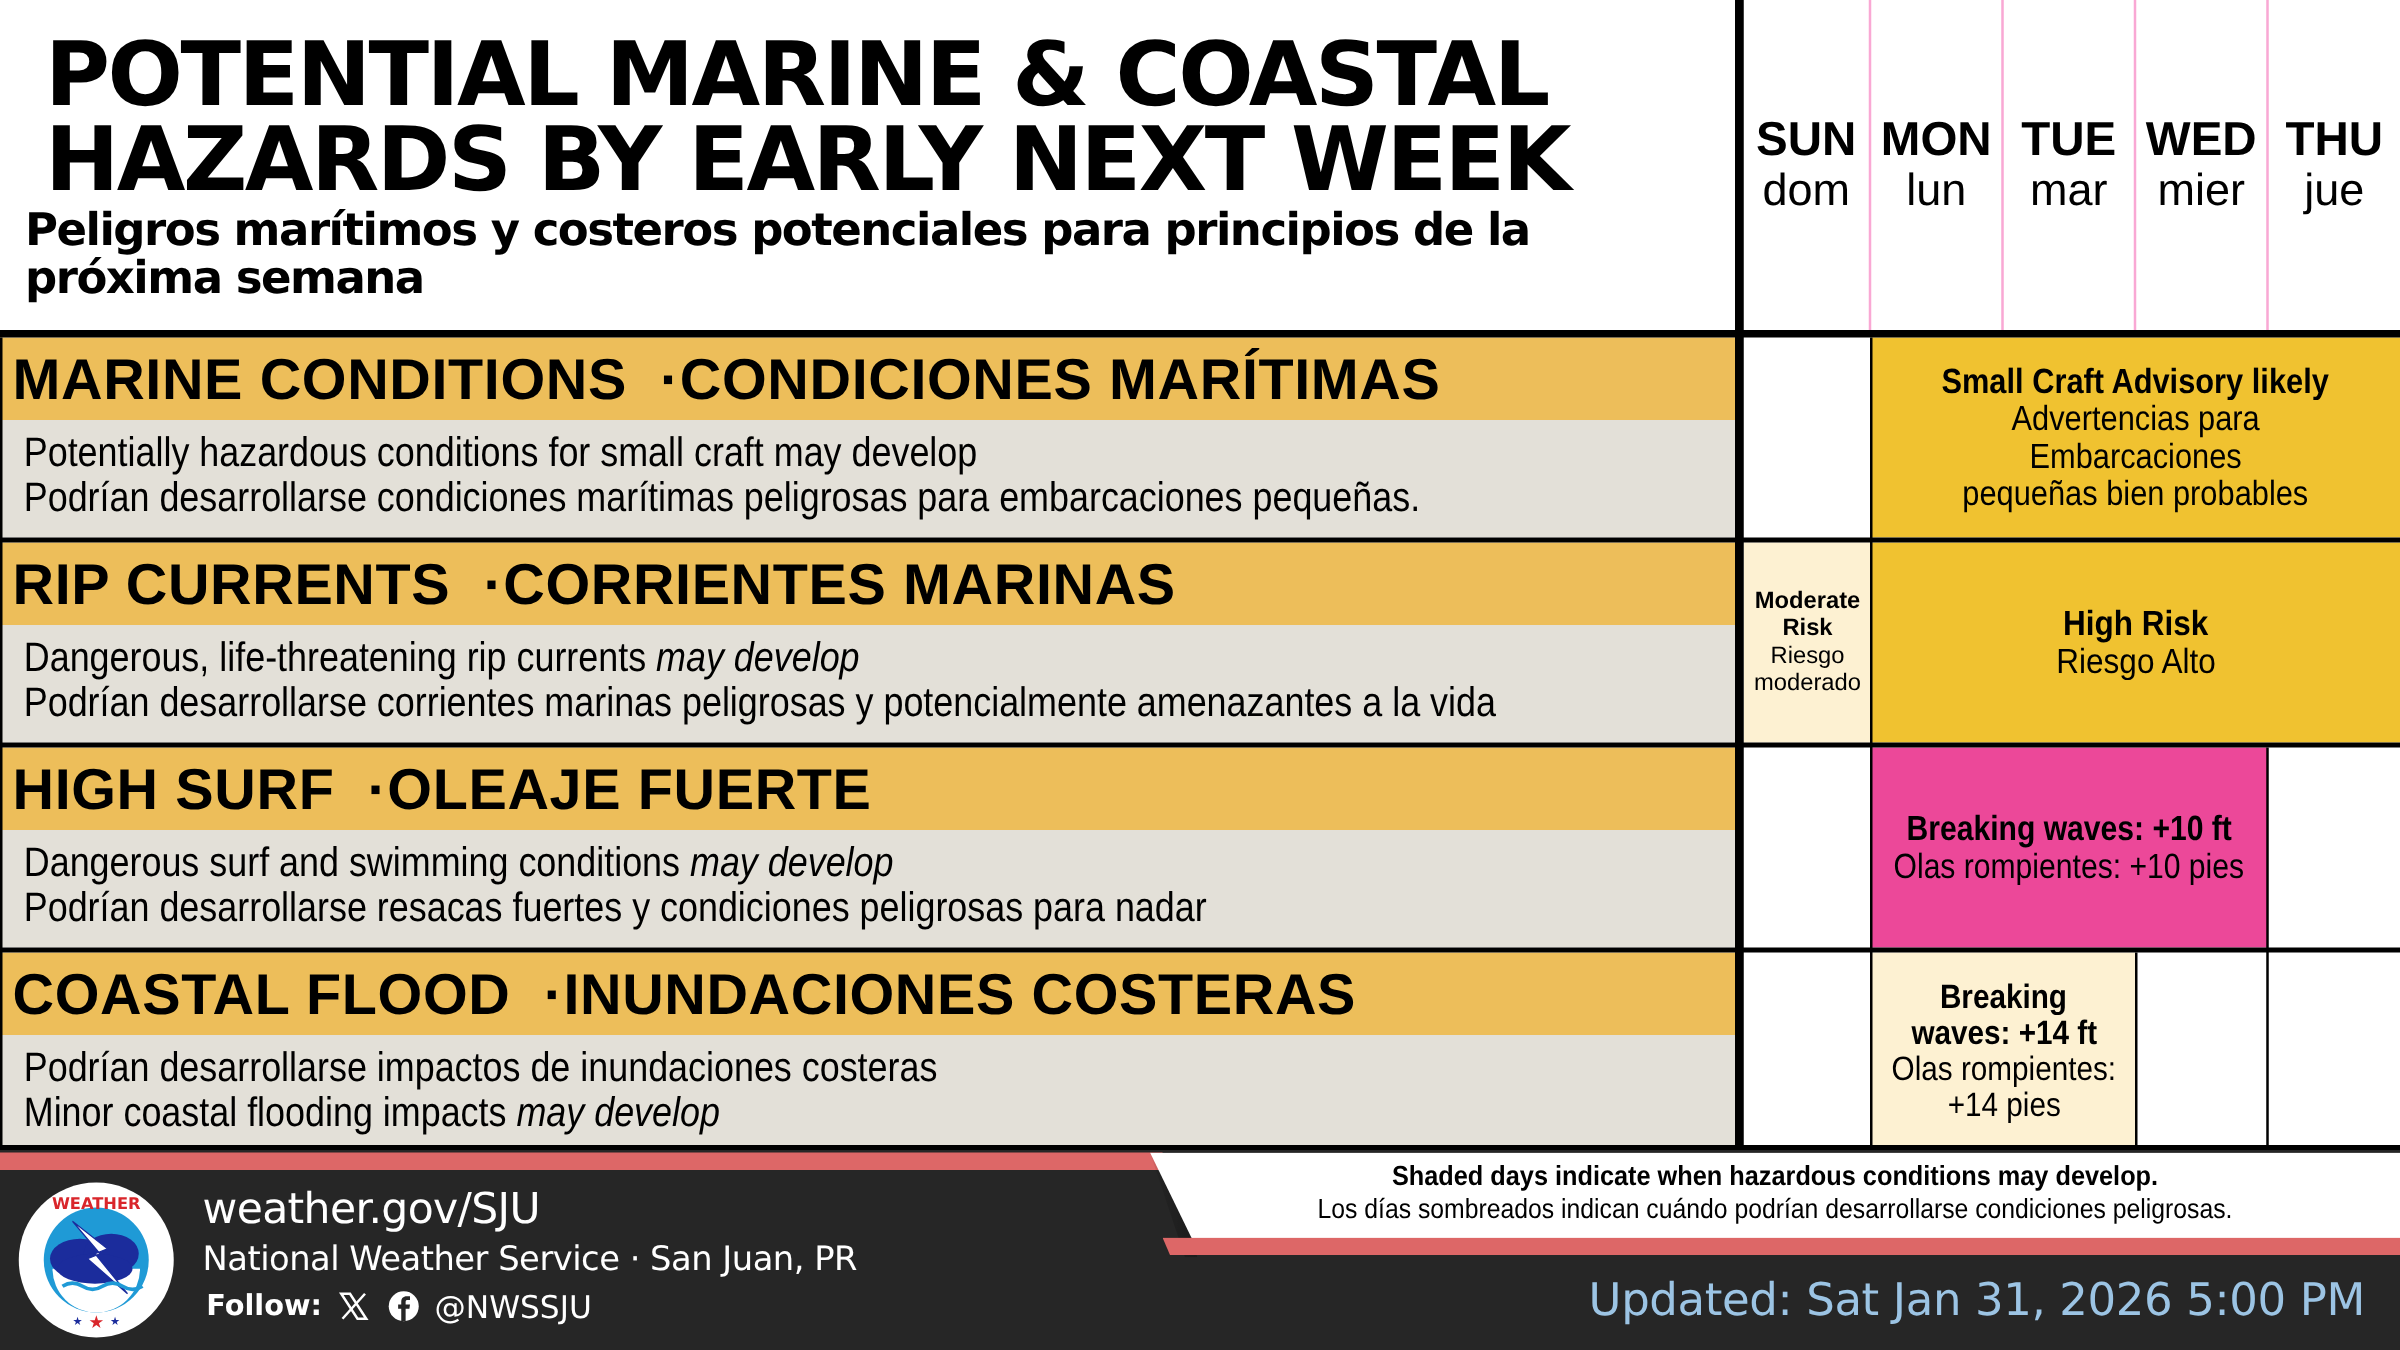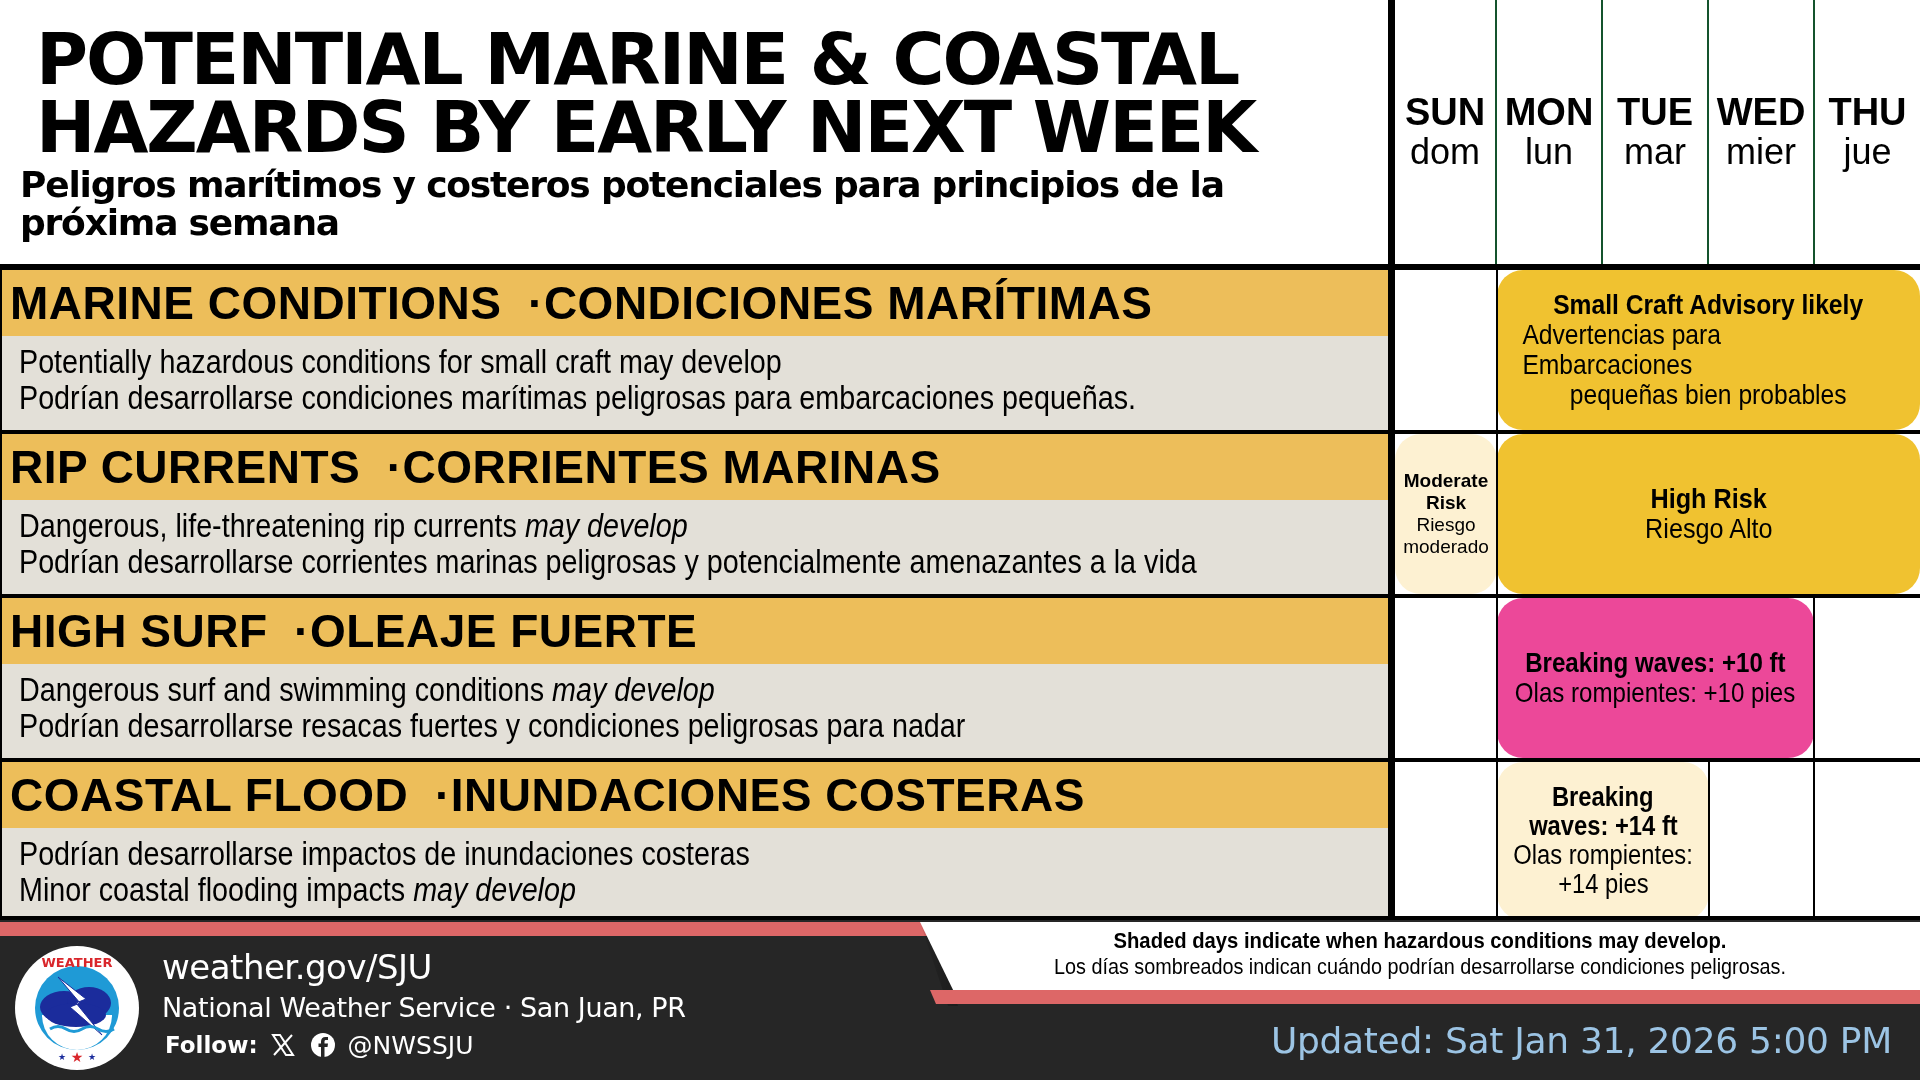--- a/index.html
+++ b/index.html
@@ -8,33 +8,33 @@
 
   
   #title { left:20px; top:10px; width:1350px; font-family:"DejaVu Sans", sans-serif; font-weight:bold; font-size:71px; line-height:68px; letter-spacing:-2px; margin:16px; }
   #subtitle { left:20px; top:166px; width:1360px; font-family:"DejaVu Sans", sans-serif; font-weight:bold; font-size:36px; line-height:38px; letter-spacing:-1.2px; margin:0; }
 
   
   .vline { background:#000; }
   .hline { background:#000; }
 
   
-  .day { position:absolute; top:0; height:264px; display:flex; flex-direction:column; align-items:center; justify-content:center; border-right:2px solid #14532d; box-sizing:border-box; }
+  .day { position:absolute; top:0; height:264px; display:flex; flex-direction:column; align-items:center; justify-content:center; border-right:2px solid #f9a8d4; box-sizing:border-box; }
   .day .en { font-weight:bold; font-size:38px; line-height:40px; }
   .day .es { font-size:36px; line-height:40px; }
 
   
   .row-head { position:absolute; left:0; width:1388px; background:#edbe5a; box-sizing:border-box; padding-left:10px; font-weight:bold; font-size:46px; letter-spacing:0.5px; display:flex; align-items:center; }
   .row-body { position:absolute; left:0; width:1388px; background:#e3e0d8; box-sizing:border-box; padding-left:19px; padding-top:8px; font-size:33px; line-height:36px; transform-origin:left; }
   .row-body .line { display:block; white-space:nowrap; }
   .row-body i { font-style:italic; }
   .narrow { display:inline-block; transform:scaleX(0.87); transform-origin:left; }
 
   
-  .cell { position:absolute; box-sizing:border-box; display:flex; flex-direction:column; align-items:center; justify-content:center; text-align:left;border-radius:26px; }
+  .cell { position:absolute; box-sizing:border-box; display:flex; flex-direction:column; align-items:center; justify-content:center; text-align:center; }
   .cell .b { font-weight:bold; }
   .c-dark { background:#f0c230; }
   .c-mid { background:#ec4899; }
   .c-light { background:#fdf1d2; }
   .c-white { background:#ffffff; }
 
   
   #footer { left:0; top:920px; width:1920px; height:160px; background:#262626; }
   #red-band-left { left:0; top:922px; width:930px; height:14px; background:#dd6767; }
   #notice-panel { left:920px; top:922px; width:1000px; height:74px; background:#ffffff; clip-path:polygon(0 0,100% 0,100% 100%,36px 100%); }

